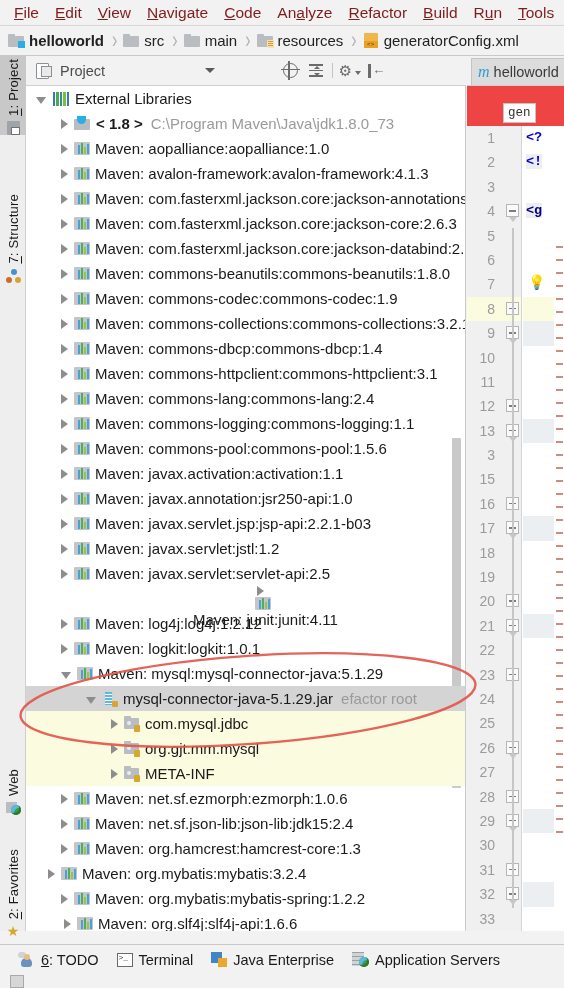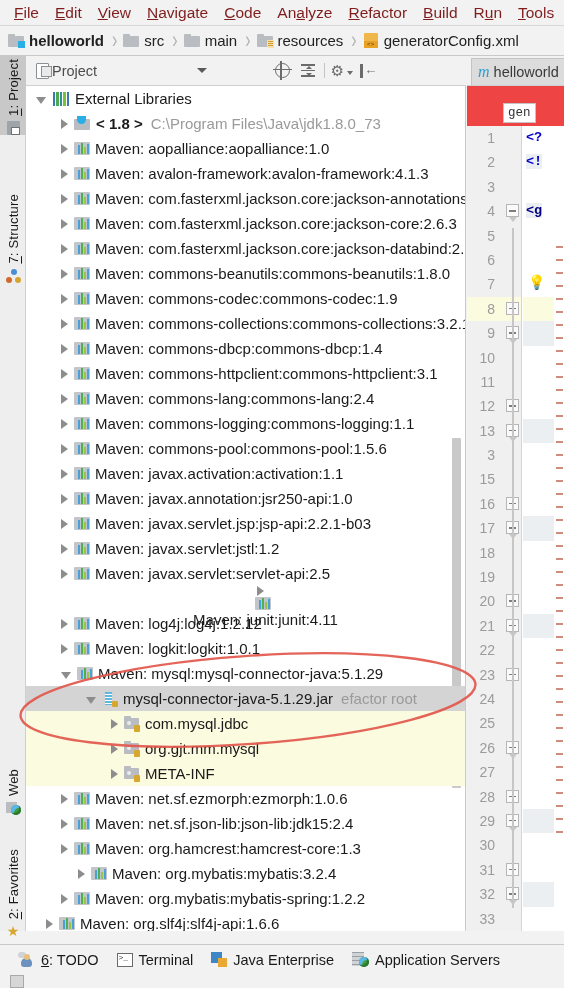--- a/index.html
+++ b/index.html
@@ -108,21 +108,21 @@
   .ic-web::after{content:"";position:absolute;right:0;bottom:0;width:10px;height:10px;border-radius:50%;
     background:#3f9c3f; box-shadow: inset -2px -2px 0 #2d7c2d, inset 3px 3px 0 #5ab8e8;}
   .ic-star { width:15px;height:14px;margin-top:2px; color:#d8a82e; font-size:14px; line-height:14px; text-align:center;}
 
   
   .proj-header {
     position: absolute; left: 26px; top: 56px; width: 440px; height: 30px;
     background: #f2f2f2; border-bottom: 1px solid #cfcfcf;
     display: flex; align-items: center;
   }
-  .proj-title { font-size: 14.5px; color: #4c4c4c; margin-left: 0; }
+  .proj-title { font-size: 14.5px; color: #4c4c4c; margin-left: 8px; }
   .ic-projsmall { width: 16px; height: 15px; position: relative; margin-left: 10px; flex:0 0 auto;}
   .ic-projsmall::before{content:"";position:absolute;left:0;top:0;width:11px;height:14px;
     border:1.6px solid #8b9095;border-radius:1px;background:#fff;}
   .ic-projsmall::after{content:"";position:absolute;right:0;top:3px;width:9px;height:9px;
     border:1.6px solid #8b9095;background:#eaeaea;}
   .hdr-caret {
     margin-left: auto; margin-right: 0px;
     width: 0; height: 0; border-left: 5px solid transparent; border-right: 5px solid transparent;
     border-top: 5px solid #5a5a5a;
   }
@@ -438,21 +438,21 @@
         </span>
         <span class="lbl">External Libraries</span>
       </div>
     <div class="tree-track">
       <div class="tree-scroll"></div>
     </div>
   <div class="row" style="padding-left: 35px;">
         <span class="arrow"></span>
         <span class="ic-jdk"></span>
         <span class="lbl jdk">&lt; 1.8 &gt;</span>
-        <span class="lbl dim">C:\Program Files\Java\jdk1.8.0_73</span>
+        <span class="lbl dim">C:\Program Maven\Java\jdk1.8.0_73</span>
       </div>
       <div class="row" style="padding-left: 35px;">
         <span class="arrow"></span>
         <span class="ic-lib">
           <i></i>
           <i></i>
           <i></i>
           <i></i>
         </span>
         <span class="lbl">Maven: aopalliance:aopalliance:1.0</span>
@@ -722,41 +722,41 @@
       <div class="row" style="padding-left: 35px;">
         <span class="arrow"></span>
         <span class="ic-lib">
           <i></i>
           <i></i>
           <i></i>
           <i></i>
         </span>
         <span class="lbl">Maven: org.hamcrest:hamcrest-core:1.3</span>
       </div>
-      <div class="row" style="padding-left: 52px;">
+      <div class="row" style="padding-left: 22px;">
         <span class="arrow"></span>
         <span class="ic-lib">
           <i></i>
           <i></i>
           <i></i>
           <i></i>
         </span>
         <span class="lbl">Maven: org.mybatis:mybatis:3.2.4</span>
       </div>
       <div class="row" style="padding-left: 35px;">
         <span class="arrow"></span>
         <span class="ic-lib">
           <i></i>
           <i></i>
           <i></i>
           <i></i>
         </span>
         <span class="lbl">Maven: org.mybatis:mybatis-spring:1.2.2</span>
       </div>
-      <div class="row" style="padding-left: 20px;">
+      <div class="row" style="padding-left: 38px;">
         <span class="arrow"></span>
         <span class="ic-lib">
           <i></i>
           <i></i>
           <i></i>
           <i></i>
         </span>
         <span class="lbl">Maven: org.slf4j:slf4j-api:1.6.6</span>
       </div>
     </div>

